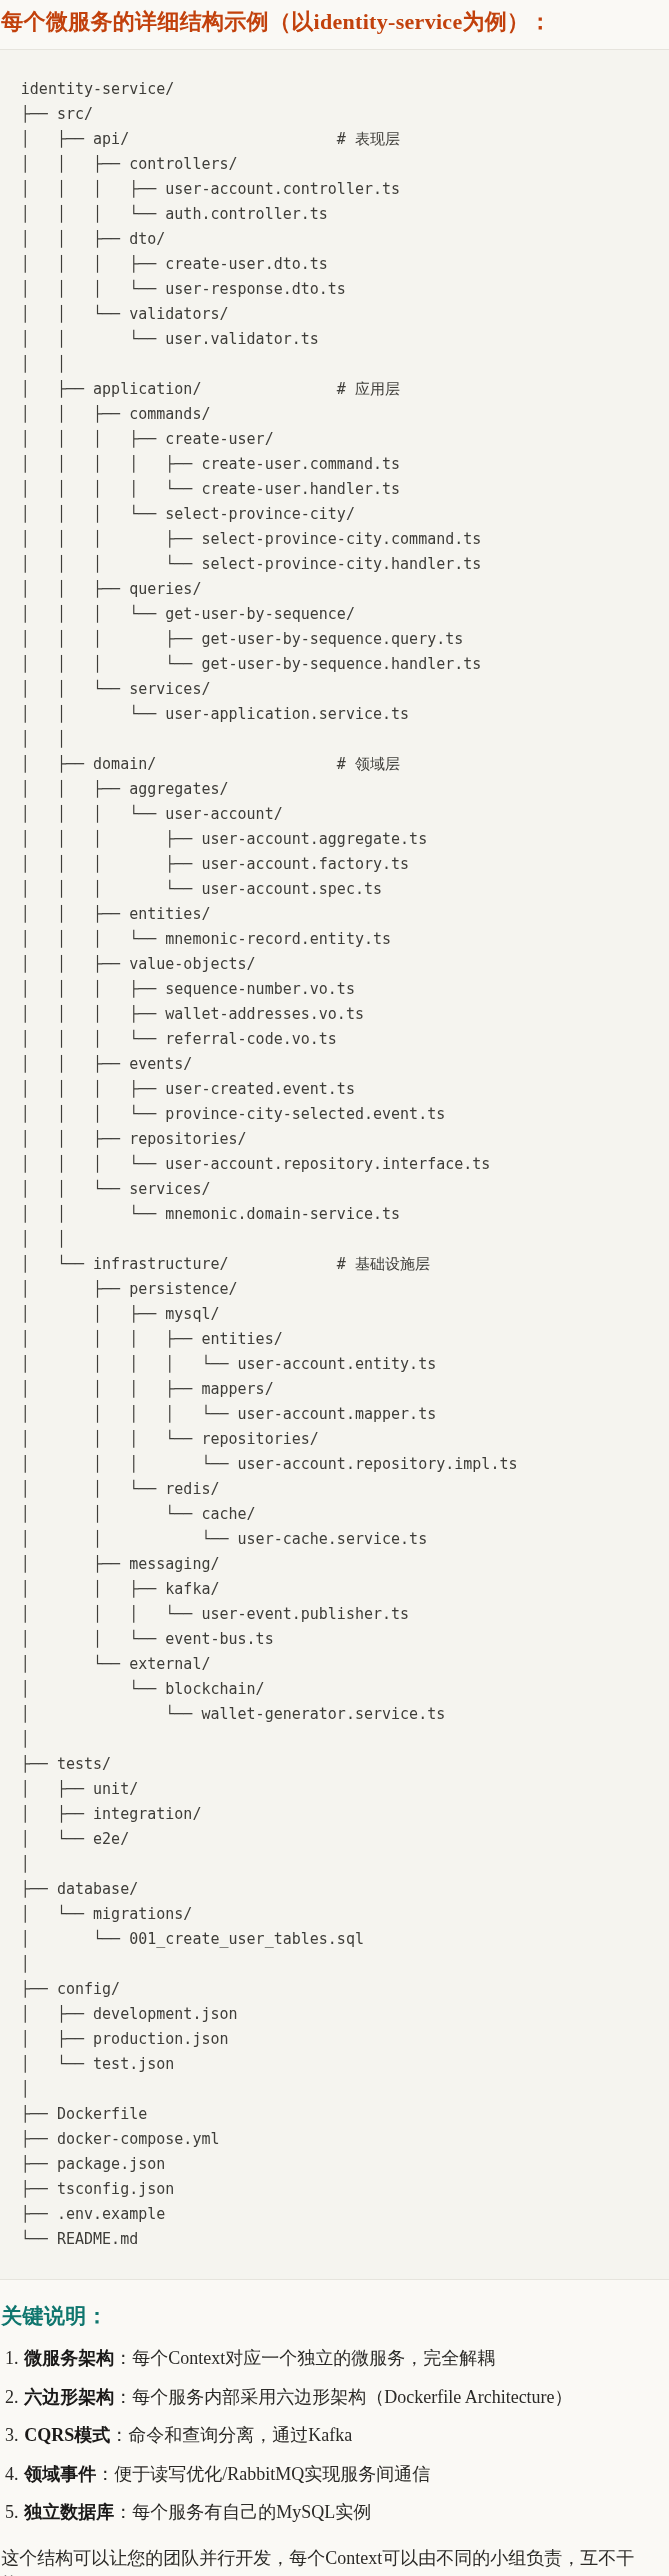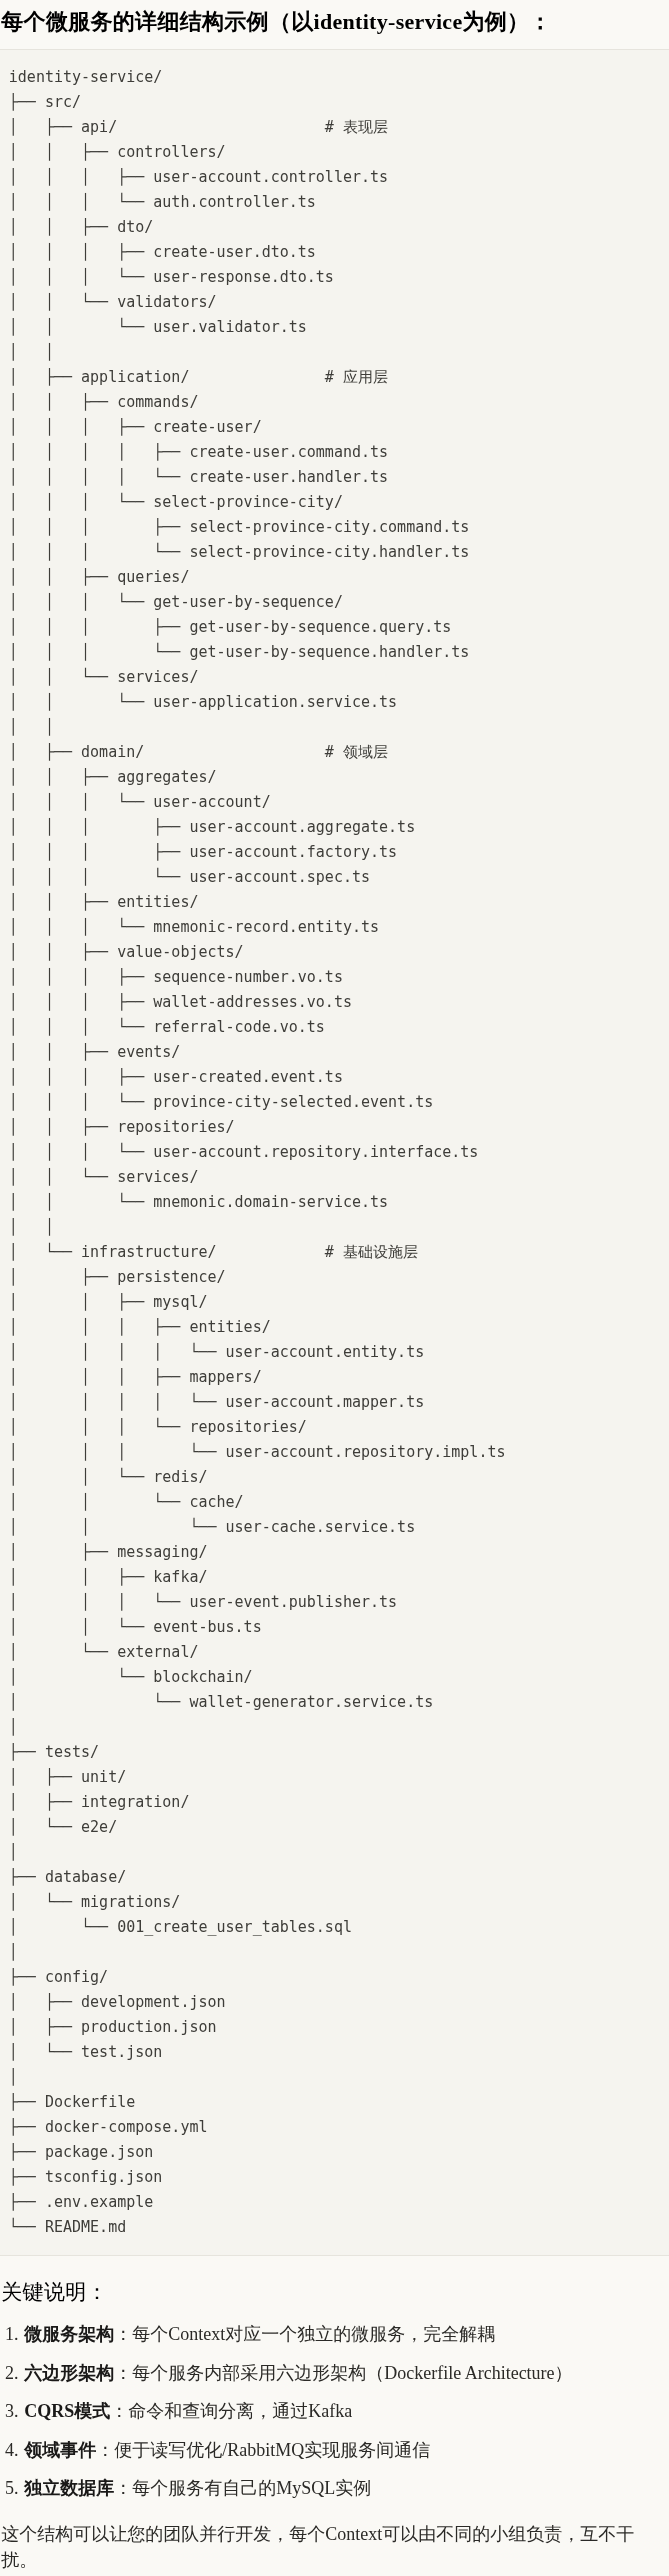--- a/index.html
+++ b/index.html
@@ -13,48 +13,48 @@
     color: #2B2A27;
     box-sizing: border-box;
     padding-bottom: 6.3px;
   }
   .page-title {
     margin: 0;
     padding: 8.1px 10px 0 1.3px;
     font-size: 22px;
     line-height: 1.3;
     font-weight: 700;
-    color: #000000;
+    color: #c2410c;
     letter-spacing: 0.3px;
   }
   .code-block {
     margin-top: 12.5px;
     background: #F5F4EF;
     border-top: 0.6px solid #E6E4DD;
     border-bottom: 0.6px solid #E6E4DD;
     padding: 14.4px 8.8px 15px 8.8px;
     overflow: hidden;
   }
   .code-block pre {
-    margin: 0;
+    margin: 12px;
     font-family: "DejaVu Sans Mono", monospace;
     font-size: 15px;
     line-height: 25px;
     color: #3E3D39;
     white-space: pre;
   }
   .notes {
     padding: 0 10px 0 1.3px;
   }
   .notes-heading {
     margin: 22.5px 0 13.8px 0;
     font-size: 21px;
     line-height: 1.4;
-    font-weight: 400;
-    color: #000000;
+    font-weight: 700;
+    color: #0f766e;
     letter-spacing: 0.3px;
   }
   .note-item {
     font-size: 18px;
     line-height: 26px;
     margin: 0 0 12.5px 3.8px;
     color: #2B2A27;
   }
   .note-item .num {
     margin-right: 5.6px;

